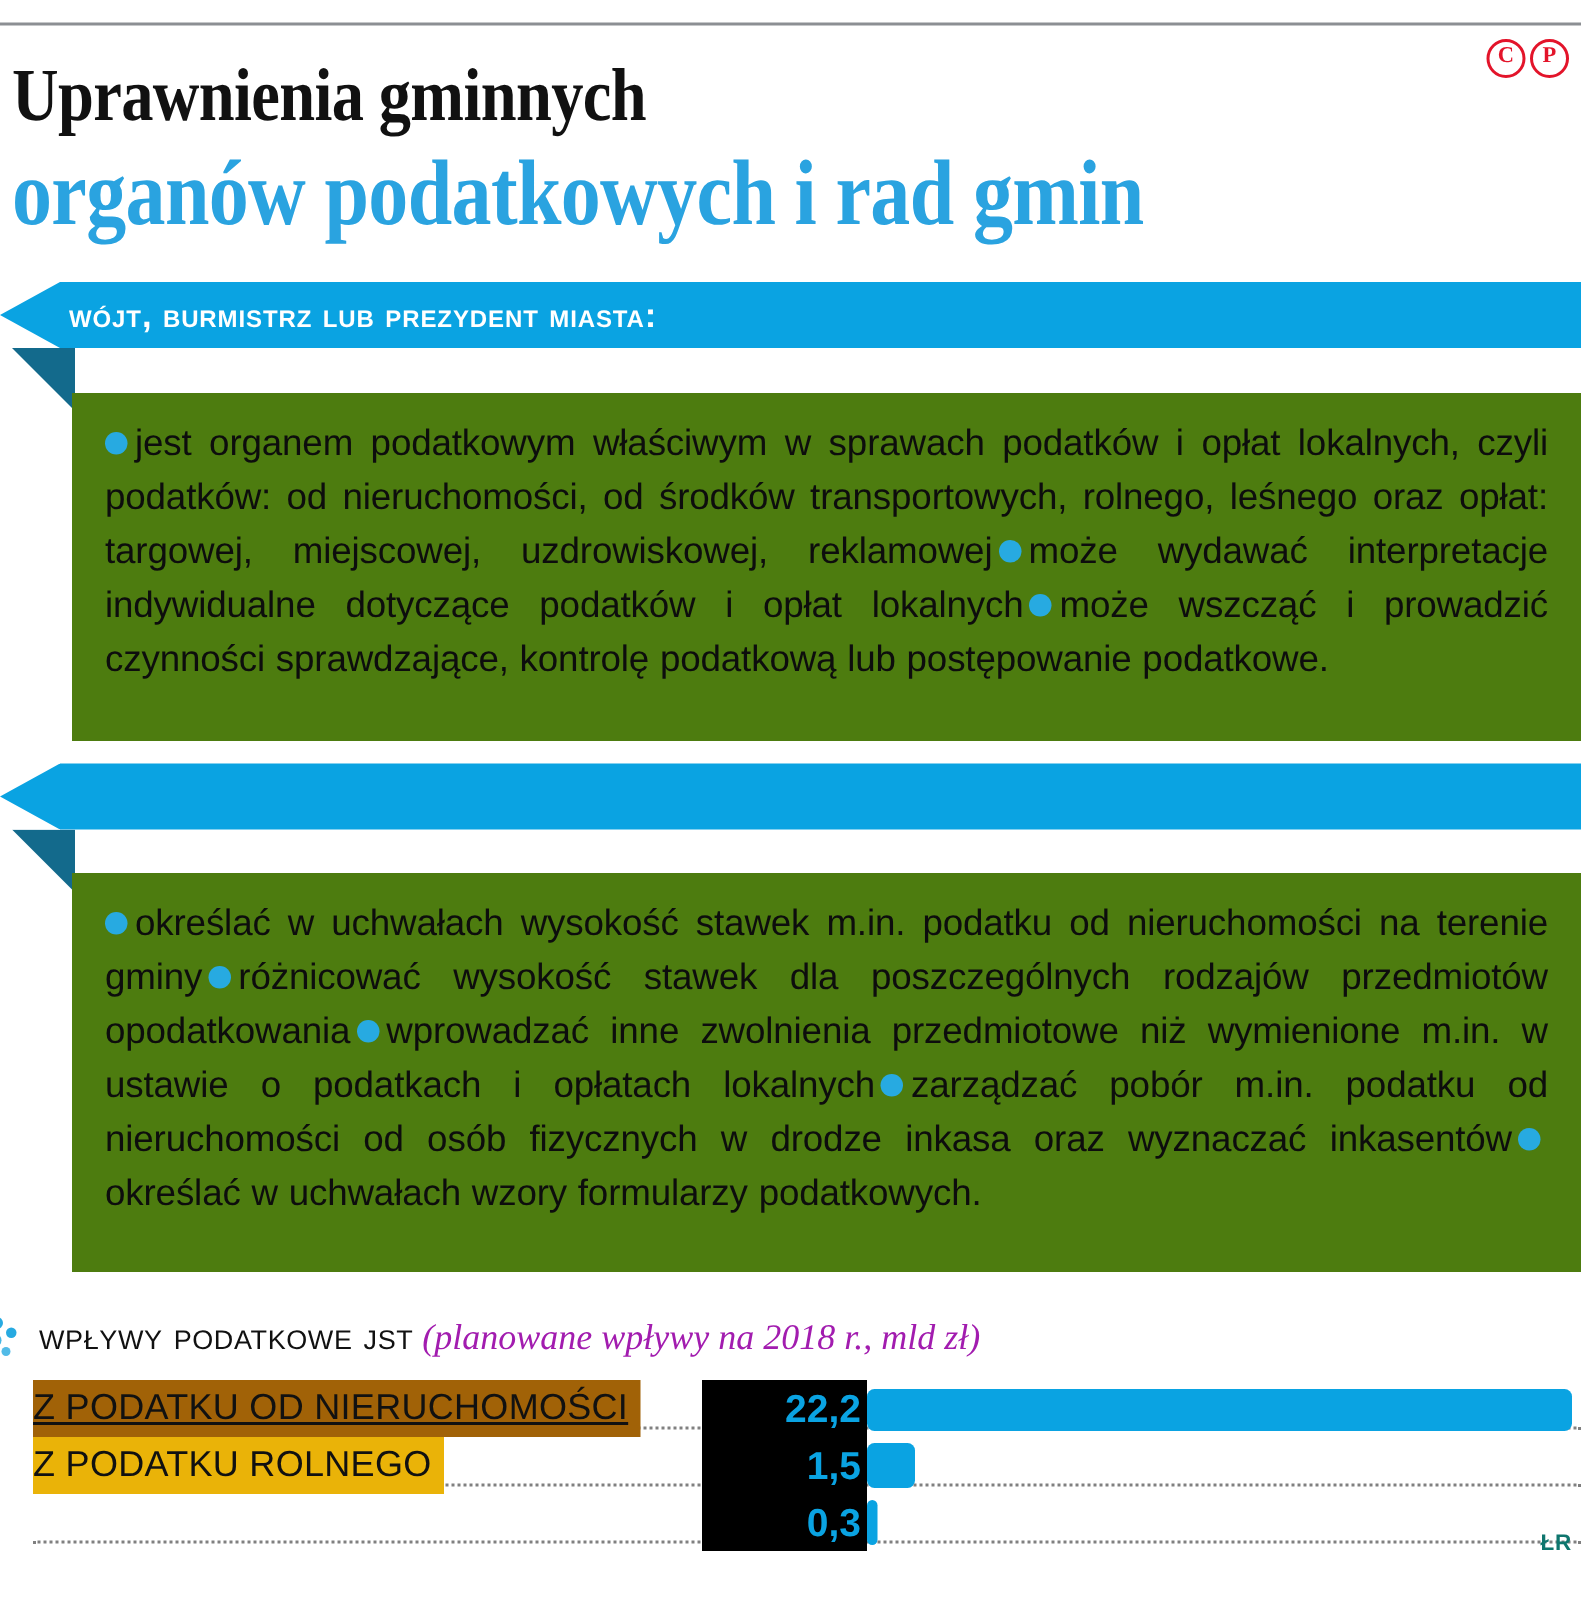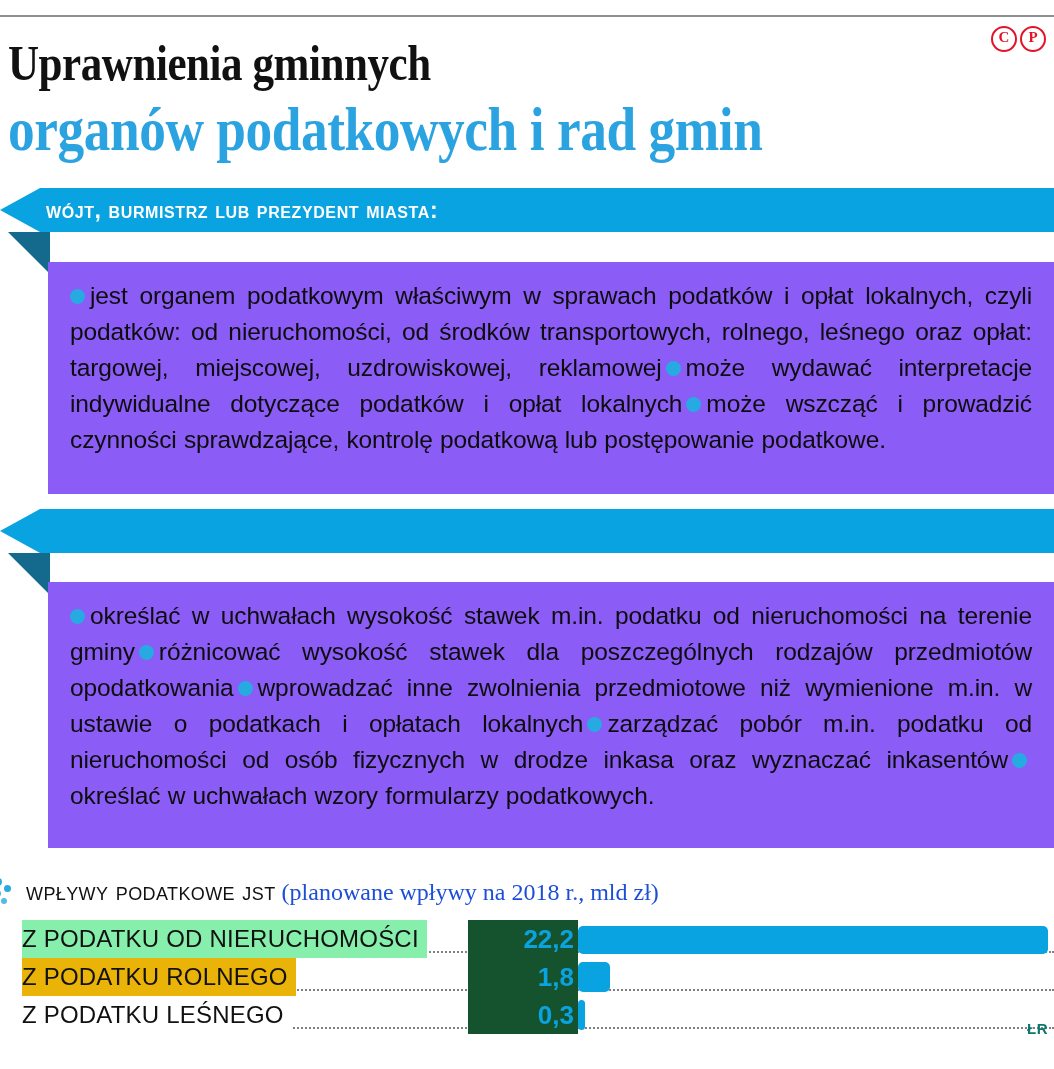--- a/index.html
+++ b/index.html
@@ -64,21 +64,21 @@
     color:#ffffff;font-weight:bold;
     font-size:23px;letter-spacing:0.6px;
     font-variant:small-caps;
     text-transform:lowercase;
     white-space:nowrap;
   }
   .ribbon .rtitle::first-letter{font-size:23px;}
 
   
   .panel{
-    position:absolute;left:48px;background:#8b5cf6;
+    position:absolute;left:48px;background:#4d7c0f;
     padding:16px 22px 14px 22px;
     box-sizing:border-box;
   }
   .panel p{
     margin:0;
     font-size:24.5px;
     line-height:36px;
     color:#0d0d0d;
     text-align:justify;
     text-justify:inter-word;
@@ -101,38 +101,38 @@
   .d4{left:9px;top:22px;width:6px;height:6px;opacity:.8;}
   .chart-title{
     position:absolute;left:26px;top:0;height:34px;line-height:34px;
     white-space:nowrap;
   }
   .chart-title .main{
     font-weight:normal;font-size:25px;font-variant:small-caps;
     text-transform:lowercase;letter-spacing:0.4px;color:#111;text-align:center;
   }
   .chart-title .sub{
-    font-family:"Liberation Serif", serif;
-    font-size:24px;color:#1d4ed8;margin-left:6px;
+    font-family:"Liberation Serif", serif;font-style:italic;
+    font-size:24px;color:#a21caf;margin-left:6px;
   }
 
   .chart{position:absolute;left:22px;top:920px;width:1032px;}
   .row{position:relative;height:38px;}
   .row .label{
     position:absolute;left:0;top:0;height:38px;line-height:38px;
     font-size:24px;color:#111;letter-spacing:0.2px;white-space:nowrap;
   }
   .row .leader{
     position:absolute;left:0;right:0;bottom:5px;height:0;
     border-bottom:2px dotted #808080;
   }
   .row .value{
     position:absolute;top:0;height:38px;line-height:38px;
     font-size:26px;font-weight:bold;color:#0aa3e2;text-align:right;
-    width:110px;background:#14532d;padding-right:4px;box-sizing:border-box;
+    width:110px;background:#000000;padding-right:4px;box-sizing:border-box;
   }
   .row .bar{
     position:absolute;left:556px;bottom:4px;background:#0aa3e2;border-radius:5px;
   }
 
   .credit{
     position:absolute;right:6px;top:1020px;
     font-size:15px;font-weight:bold;color:#0f766e;letter-spacing:0.5px;
   }
 </style>
@@ -187,35 +187,34 @@
     </div>
     <div class="chart-title">
       <span class="main">Wpływy podatkowe JST</span><span class="sub">(planowane wpływy na 2018 r., mld zł)</span>
     </div>
   </div>
 
   <div class="chart">
 
     <div class="row">
       <div class="leader"></div>
-      <div class="label" style="background:#86efac;padding-right:8px;">Z PODATKU OD NIERUCHOMOŚCI</div>
+      <div class="label" style="background:#a16207;padding-right:8px;text-decoration:underline;">Z PODATKU OD NIERUCHOMOŚCI</div>
       <div class="value" style="left:446px;">22,2</div>
       <div class="bar" style="width:470px;height:28px;"></div>
     </div>
 
     <div class="row">
       <div class="leader"></div>
       <div class="label" style="background:#eab308;padding-right:8px;">Z PODATKU ROLNEGO</div>
-      <div class="value" style="left:446px;">1,8</div>
+      <div class="value" style="left:446px;">1,5</div>
       <div class="bar" style="width:32px;height:30px;"></div>
     </div>
 
     <div class="row">
       <div class="leader"></div>
-      <div class="label" style="background:#fff;padding-right:8px;">Z PODATKU LEŚNEGO</div>
       <div class="value" style="left:446px;">0,3</div>
       <div class="bar" style="width:7px;height:30px;"></div>
     </div>
 
   </div>
 
   <div class="credit">ŁR</div>
 
 </div>
 

